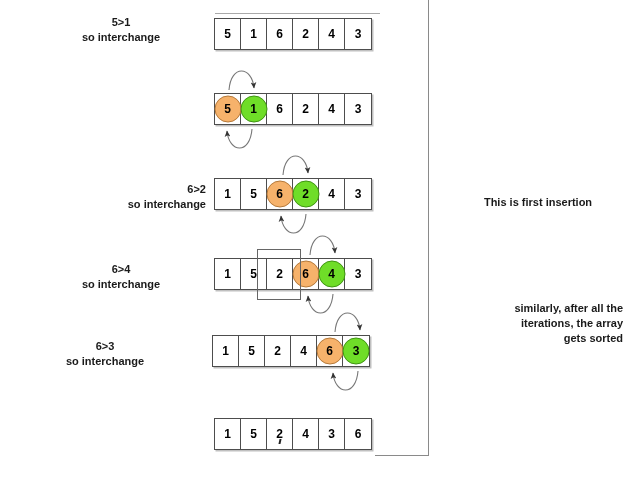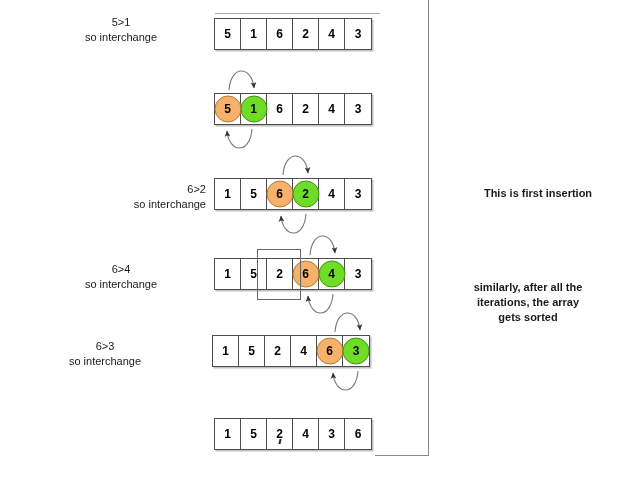--- a/index.html
+++ b/index.html
@@ -22,21 +22,21 @@
     width: 638px;
     height: 478px;
   }
 
   
   .caption {
     position: absolute;
     width: 170px;
     text-align: center;
     font-size: 11px;
-    font-weight: normal;
+    font-weight: bold;
     line-height: 15px;
     color: #1a1a1a;
     white-space: pre-line;
   }
 
   
   .array-row {
     position: absolute;
     display: flex;
     border: 1px solid #4d4d4d;
@@ -117,20 +117,21 @@
 
   
   .note {
     position: absolute;
     text-align: center;
     font-size: 11px;
     font-weight: bold;
     line-height: 15px;
     color: #1a1a1a;
     white-space: pre-line;
+    margin-top: 9px;
   }
 
   .divider-v {
     position: absolute;
     background: #8a8a8a;
     width: 1px;
   }
   .divider-h {
     position: absolute;
     background: #8a8a8a;
@@ -316,17 +317,17 @@
       <path d="M335,332 C337,306 358,308 360,330"></path>
       <path d="M358,371 C356,397 335,395 333,373"></path>
     </g>
   </svg>
 
   <div class="divider-v" style="left:428px; top:0px; height:456px;"></div>
   <div class="divider-h" style="left:375px; top:455px; width:54px;"></div>
 
   <div class="note" style="left:443px; top:186px; width:190px;">This is first insertion</div>
 
-  <div class="note" style="left:433px; top:280px; width:190px;">similarly, after all the
+  <div class="note" style="left:433px; top:292px; width:190px;text-align:right;">similarly, after all the
 iterations, the array
 gets sorted</div>
 
 </div>
 
 </body></html>

